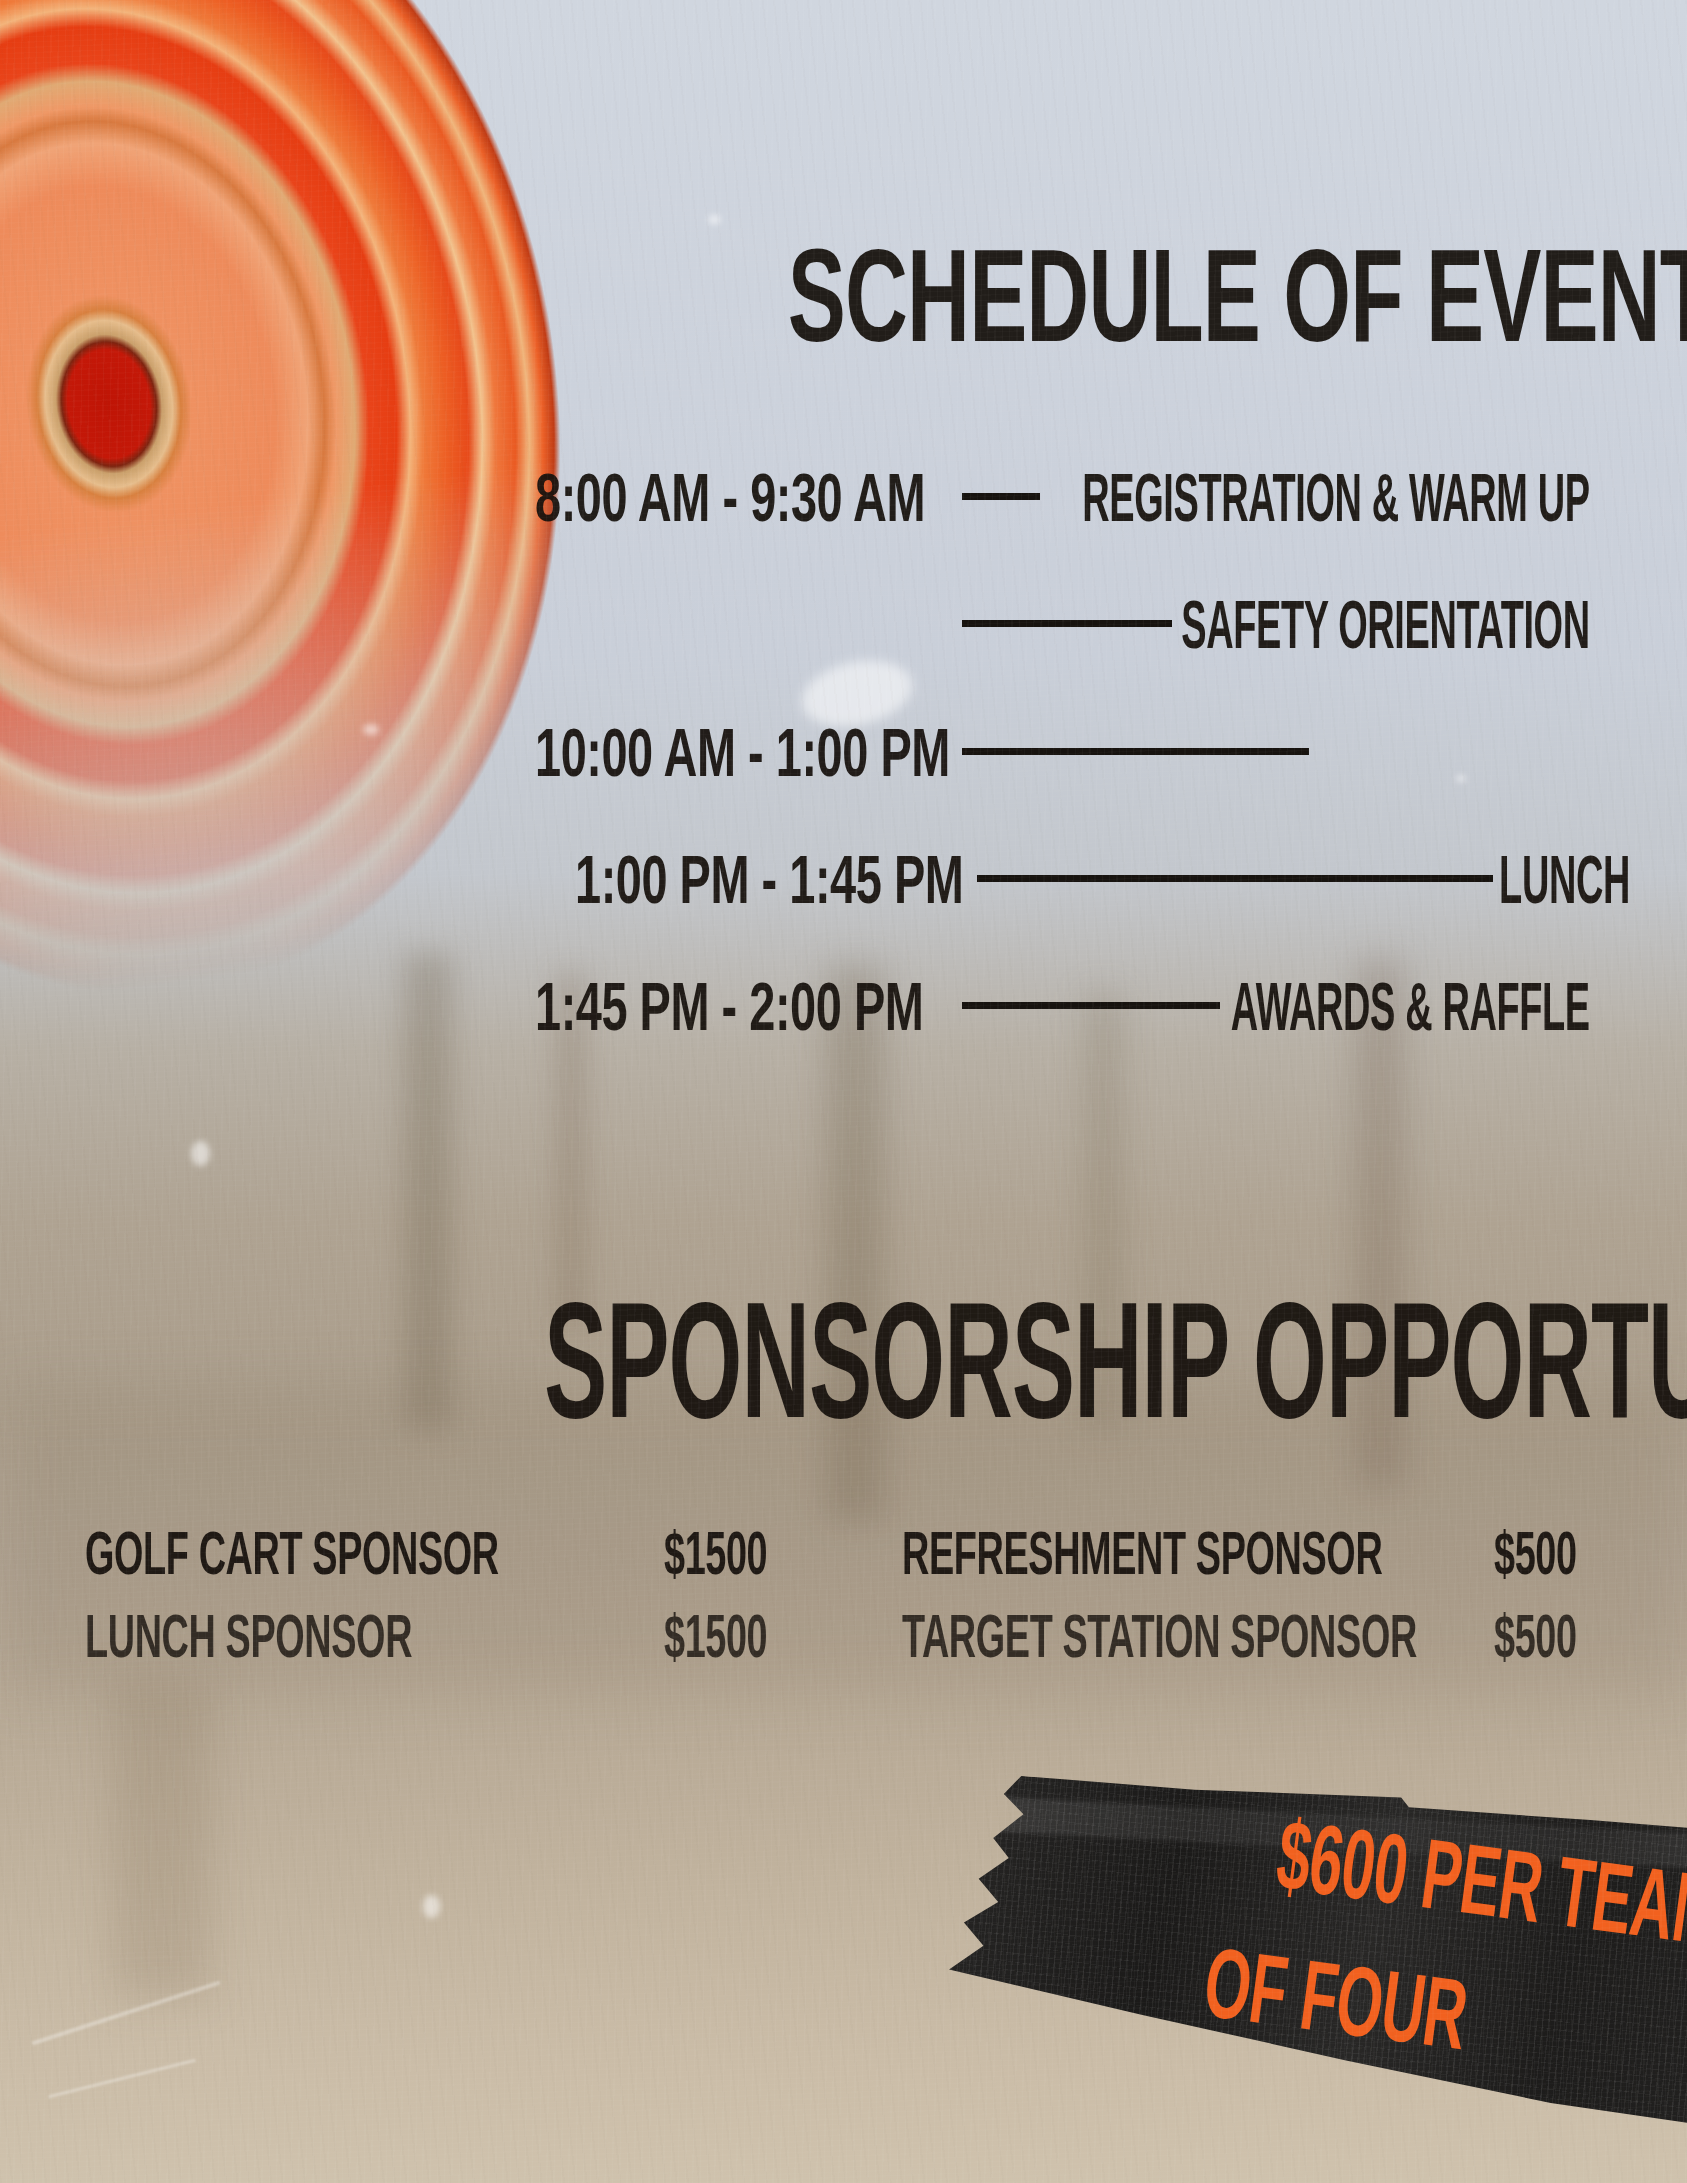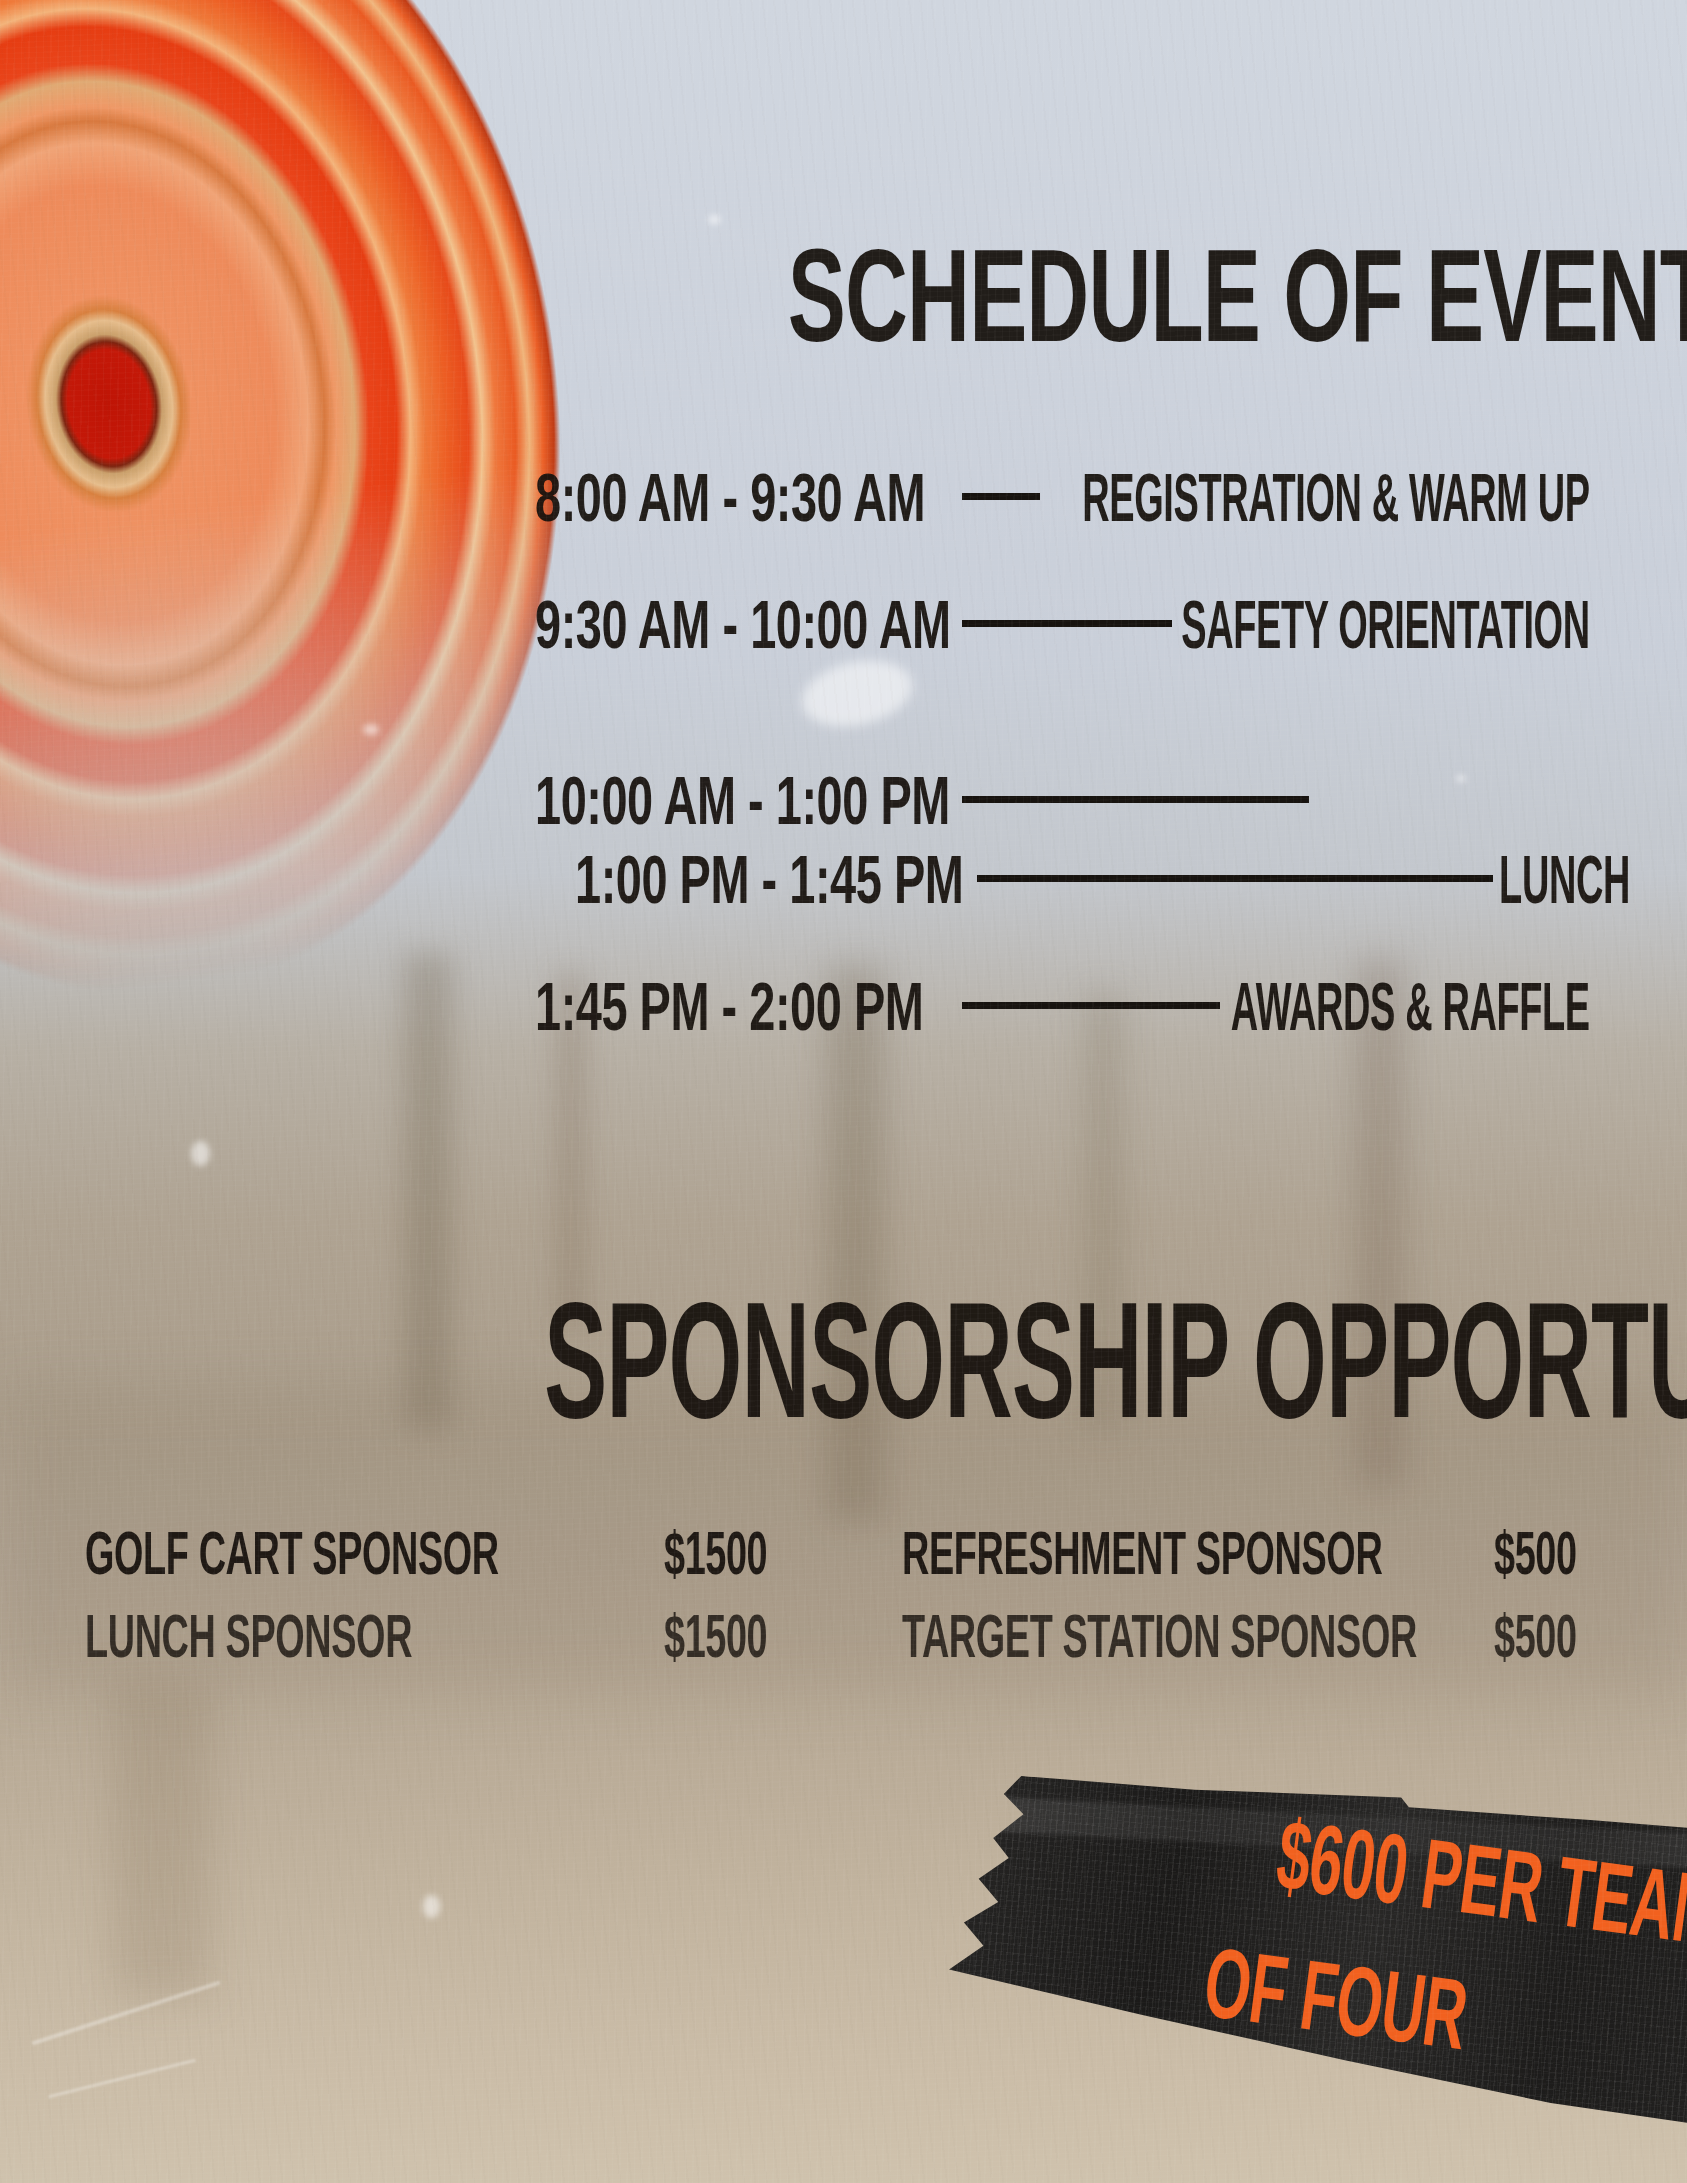--- a/index.html
+++ b/index.html
@@ -112,30 +112,27 @@
       <span class="time">
           <span class="cx">8:00 AM - 9:30 AM</span>
         </span>
       <div class="leader" style="left:427px;right:550px;"></div>
       <span class="event" style="width:519px;">
           <span class="cx">REGISTRATION &amp; WARM UP</span>
         </span>
     </div>
 
     <div class="srow" style="top:589px;">
-      <span class="time">
-          <span class="cx">9:30 AM - 10:00 AM</span>
-        </span>
       <div class="leader" style="left:427px;right:418px;"></div>
       <span class="event" style="width:387px;">
           <span class="cx">SAFETY ORIENTATION</span>
         </span>
     </div>
 
-    <div class="srow" style="top:717px;margin-top:48px;">
+    <div class="srow" style="top:717px;">
       <span class="time">
           <span class="cx">10:00 AM - 1:00 PM</span>
         </span>
       <div class="leader" style="left:427px;right:281px;"></div>
     </div>
 
     <div class="srow" style="top:844px;margin-left:40px;">
       <span class="time">
           <span class="cx">1:00 PM - 1:45 PM</span>
         </span>

